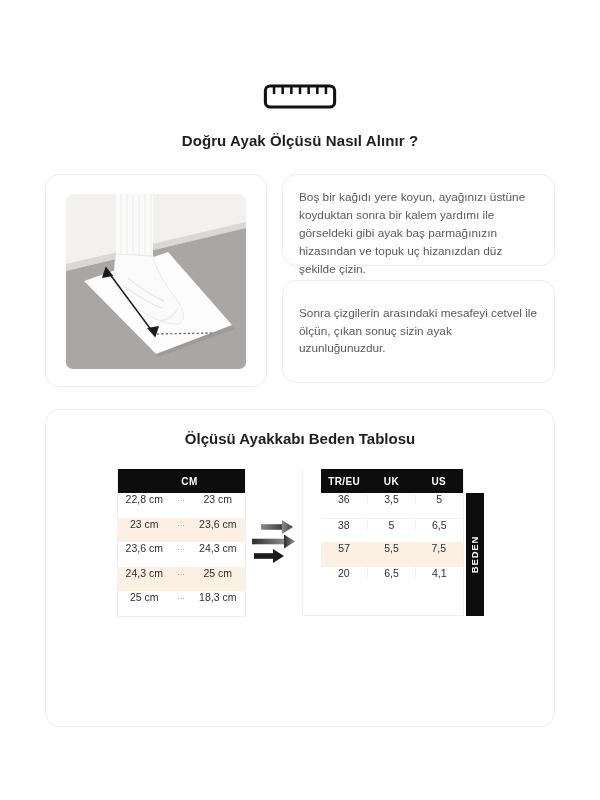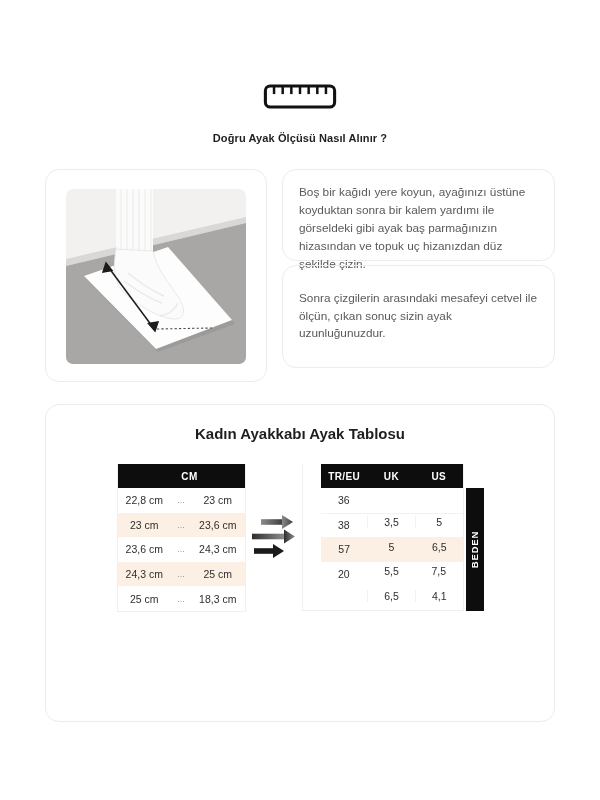--- a/index.html
+++ b/index.html
@@ -1,52 +1,52 @@
 <!DOCTYPE html>
 <html style="--stripe: #fcf0e4; --hdr-bg: #0d0d0d;"><head>
 <meta charset="utf-8">
 <style>
   * { margin:0; padding:0; box-sizing:border-box; }
   html,body { width:600px; height:800px; background:#fff; font-family:"Liberation Sans", sans-serif; }
   .ruler-wrap { display:flex; justify-content:center; padding-top:84px; }
-  .page-title { text-align:center; font-size:11px; font-weight:bold; color:#1e1e1e; margin-top:23px; letter-spacing:0.1px; }
+  .page-title { text-align:center; font-size:15px; font-weight:bold; color:#1e1e1e; margin-top:23px; letter-spacing:0.1px; }
 
   
   .sec1 { display:flex; gap:15px; margin:25px 45px 0; height:213px; }
   .photo-card { width:222px; height:213px; border:1px solid #ececec; border-radius:14px; padding:19px 20px; flex:none; }
   .photo { width:180px; height:175px; border-radius:7px; overflow:hidden; }
-  .texts { flex:1; display:flex; flex-direction:column; gap:4px; }
+  .texts { flex:1; display:flex; flex-direction:column; gap:14px; }
   .text-card { border:1px solid #ececec; border-radius:14px; padding:14px 16px; color:#595959;
                font-size:11.8px; line-height:1.52; }
   .text-card.c1 { height:92px; }
   .text-card.c2 { height:103px; display:flex; align-items:center; }
 
   
   .sec2 { margin:22px 45px 0; height:318px; border:1px solid #ececec; border-radius:14px; padding-top:20px; }
   .sec2-title { text-align:center; font-size:15px; font-weight:bold; color:#1e1e1e; }
   .tables-row { display:flex; justify-content:center; align-items:flex-start; margin-top:22px; }
 
   .tbl { border:1px solid #efefef; border-top:none; }
   .tbl-header { background:var(--hdr-bg); color:#fff; height:24px; display:flex; align-items:center;
                 font-size:10px; font-weight:bold; letter-spacing:0.4px; }
   .cm-tbl { width:129px; }
   .cm-tbl .tbl-header { justify-content:center;padding-left:17px; }
-  .trow { height:24.6px; display:flex; align-items:center; background:#fff; font-size:10.5px; color:#2e2e2e; }
+  .trow { height:24.6px; display:flex; align-items:flex-start; background:#fff; font-size:10.5px; color:#2e2e2e; }
   .trow + .trow { border-top:1px solid #f2f2f2; }
   .trow.alt { background:var(--stripe); border-top:none; }
   .trow.alt + .trow { border-top:none; }
   .c-from, .c-to { flex:1; text-align:center; }
   .c-sep { width:20px; text-align:center; color:#9a9a9a; font-size:9px; }
 
   .arrows { width:56px; display:flex; justify-content:center; margin-top:50px; flex:none; }
 
   .size-wrap { display:flex; }
   .size-tbl { width:162px;padding-left:18px; }
   .scell { flex:1; text-align:center; }
-  .srow .scell + .scell { border-left:1px solid #f2f2f2;margin-top:44px; }
+  .srow .scell + .scell { border-left:1px solid #f2f2f2; }
   .trow.alt .scell + .scell { border-left:none; }
   .beden-bar { width:18px; height:123px; background:var(--hdr-bg); margin:24px 0 0 2px;
                display:flex; align-items:center; justify-content:center; }
   .beden-bar span { transform:rotate(-90deg); color:#fff; font-size:9.5px; font-weight:bold;
                     letter-spacing:0.8px; white-space:nowrap; }
 </style>
 </head>
 <body>
 
 <div class="ruler-wrap">
@@ -106,21 +106,21 @@
     <div class="text-card c1">
       <span>Boş bir kağıdı yere koyun, ayağınızı üstüne koyduktan sonra bir kalem yardımı ile görseldeki gibi ayak baş parmağınızın hizasından ve topuk uç hizanızdan düz şekilde çizin.</span>
     </div>
     <div class="text-card c2">
       <span>Sonra çizgilerin arasındaki mesafeyi cetvel ile ölçün, çıkan sonuç sizin ayak uzunluğunuzdur.</span>
     </div>
   </div>
 </div>
 
 <div class="sec2">
-  <div class="sec2-title">Kadın Ayakkabı Ayak Tablosu</div>
+  <div class="sec2-title">Ölçüsü Ayakkabı Beden Tablosu</div>
   <div class="tables-row">
 
     <div class="tbl cm-tbl">
       <div class="tbl-header">
         <span>CM</span>
       </div>
       <div>
           <div class="trow">
             <span class="c-from">22,8 cm</span>
             <span class="c-sep">...</span>

